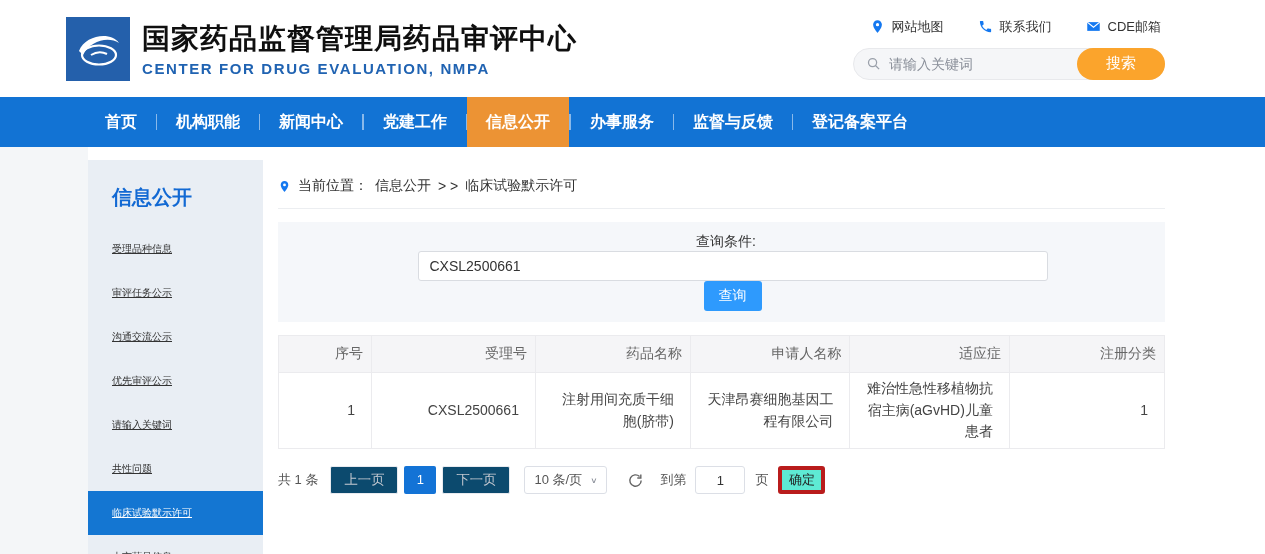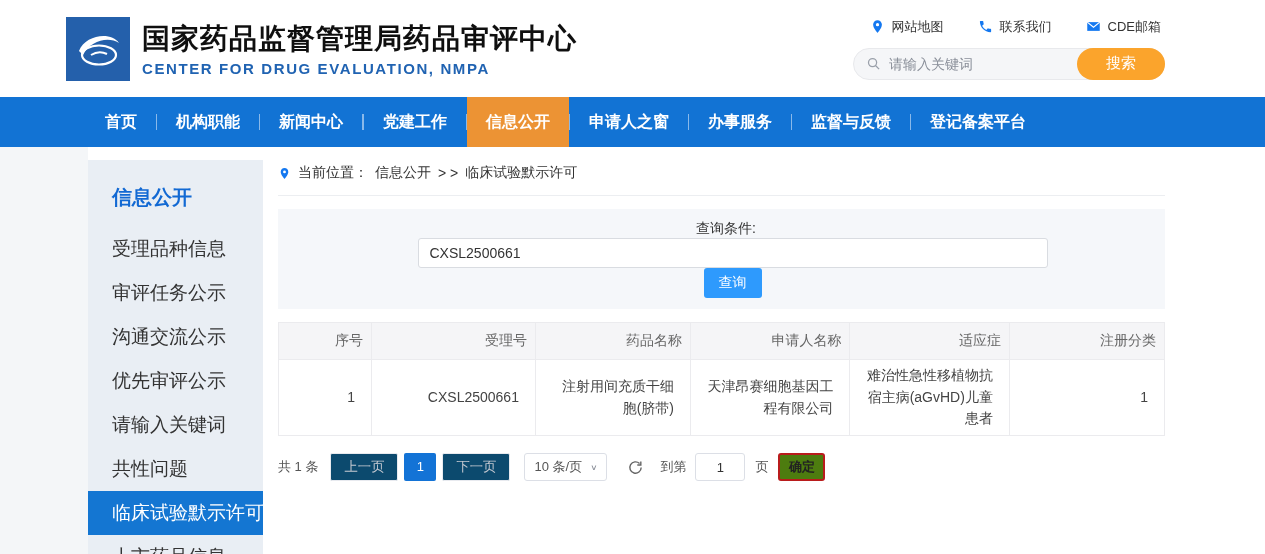--- a/index.html
+++ b/index.html
@@ -31,23 +31,23 @@
     font-weight:700; cursor:pointer; white-space:nowrap; }
   .nav-item.active { background:#ec9334; }
   .nav-sep { width:1px; height:16px; background:rgba(255,255,255,.5); align-self:center; flex:none; }
 
   
   .content { display:flex; height:407px; background:#fff; }
   .left-strip { width:88px; background:#f4f6f8; flex:none; }
   .sidebar-col { width:175px; flex:none; background:#fff; }
   .sidebar { margin-top:13px; background:#e9eef4; height:calc(100% - 13px); }
   .sidebar-title { color:#1269d3; font-size:20px; font-weight:700; padding:24px 0 16px 24px; }
-  .side-item { font-size:19px; color:#333; height:44px; line-height:44px; padding:0 24px; cursor:pointer; white-space:nowrap; }
+  .side-item { font-size:10px; color:#333; height:44px; line-height:44px; padding:0 24px; cursor:pointer; white-space:nowrap;text-decoration:underline; }
   .side-item.active { background:#1476d2; color:#fff; }
-  .main-col { flex:1; padding:8px 100px 0 15px; min-width:0; }
+  .main-col { flex:1; padding:21px 100px 0 15px; min-width:0; }
 
   
   .breadcrumb { display:flex; align-items:center; gap:7px; padding:9px 0 13px;
     border-bottom:1px solid #eceef1; font-size:14px; color:#333; }
   .breadcrumb svg { width:13px; height:15px; flex:none; }
   .crumb-link { cursor:pointer; }
 
   
   .query-bar { margin-top:13px; background:#f5f7fa; display:flex; align-items:center; padding:11px 0 11px 22px;flex-direction:column; }
   .query-label { font-size:14px; color:#333; margin-right:13px; white-space:nowrap; }
@@ -69,22 +69,22 @@
   .pg-num { width:32px; height:28px; line-height:28px; text-align:center; background:#1373d6;
     color:#fff; border-radius:2px; margin:0 6px; cursor:pointer; }
   .pg-size { display:flex; align-items:center; gap:8px; border:1px solid #dcdfe6; height:28px;
     padding:0 9px; border-radius:3px; margin-left:14px; color:#555; cursor:pointer; white-space:nowrap; }
   .pg-size .chev { font-size:10px; color:#8a8f99; transform:scaleY(.8); }
   .pg-refresh { margin:0 16px 0 20px; width:17px; height:17px; cursor:pointer; }
   .pg-goto-label { margin-right:9px; white-space:nowrap; }
   .pg-goto-input { width:50px; height:28px; border:1px solid #dcdfe6; border-radius:3px;
     text-align:center; font-size:13px; color:#333; outline:none; }
   .pg-goto-suffix { margin:0 10px; }
-  .pg-confirm { width:47px; height:28px; border:2px solid #b91c1c; border-radius:3px;
-    background:#4d7c0f; color:#222; font-weight:700; font-size:13px; cursor:pointer; }
+  .pg-confirm { width:47px; height:28px; border:4px solid #b91c1c; border-radius:3px;
+    background:#5eead4; color:#222; font-weight:400; font-size:13px; cursor:pointer; }
 </style>
 </head>
 <body>
 
 <header class="site-header">
   <div class="brand">
     <svg class="logo" viewBox="0 0 64 64">
       <rect width="64" height="64" fill="#2460ab"></rect>
       <path d="M13 34 C19 18, 45 14, 53 26 C42 19, 24 24, 17 38 Z" fill="#fff"></path>
       <ellipse cx="33" cy="38" rx="17" ry="9.5" fill="none" stroke="#fff" stroke-width="2.2"></ellipse>
@@ -135,21 +135,20 @@
   <span class="nav-sep"></span>
   <div class="nav-item">机构职能</div>
   <span class="nav-sep"></span>
   <div class="nav-item">新闻中心</div>
   <span class="nav-sep"></span>
   <span class="nav-sep"></span>
   <div class="nav-item">党建工作</div>
   <span class="nav-sep"></span>
   <div class="nav-item active">信息公开</div>
   <span class="nav-sep"></span>
-  <div class="nav-item">申请人之窗</div>
   <span class="nav-sep"></span>
   <div class="nav-item">办事服务</div>
   <span class="nav-sep"></span>
   <div class="nav-item">监督与反馈</div>
   <span class="nav-sep"></span>
   <div class="nav-item">登记备案平台</div>
 </nav>
 
 <div class="content">
   <div class="left-strip"></div>

